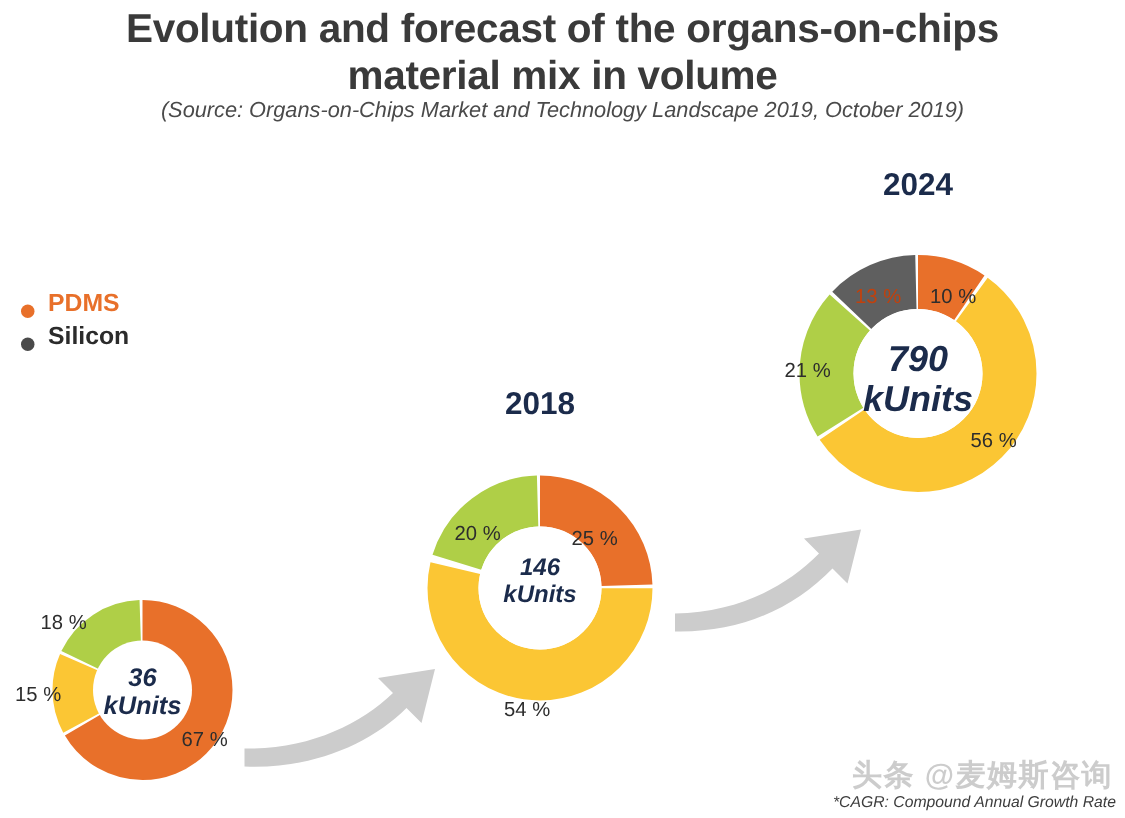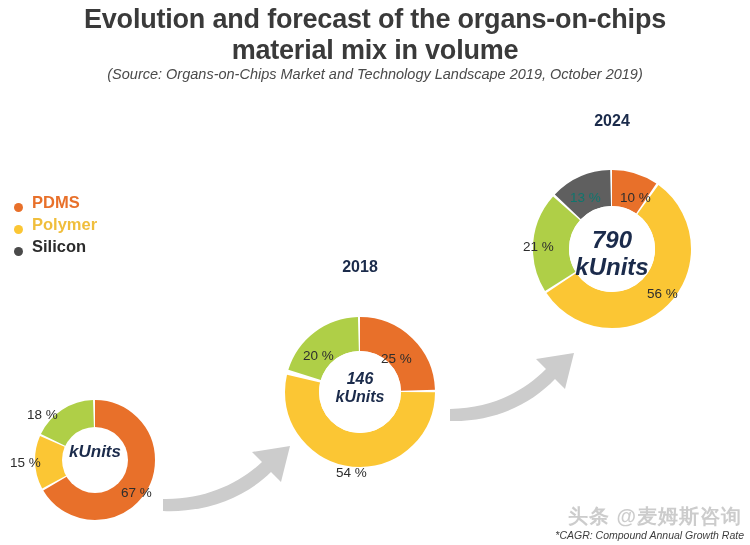--- a/index.html
+++ b/index.html
@@ -64,21 +64,21 @@
     font-weight: bold;
     white-space: nowrap;
   }
 
   
   .donut-group { position: absolute; }
   .donut-svg { display: block; overflow: visible; }
   .year-label {
     position: absolute;
     text-align: center;
-    font-size: 16px;
+    font-size: 21px;
     font-weight: bold;
     color: #1b2b4b;
     white-space: nowrap;
   }
   .center-text {
     position: absolute;
     text-align: center;
     color: #1b2b4b;
     font-weight: bold;
     font-style: italic;
@@ -89,21 +89,21 @@
   .center-value { display: block; }
   .center-unit { display: block; }
 
   .pct-label {
     position: absolute;
     font-size: 13.5px;
     color: #2d2d2d;
     white-space: nowrap;
     pointer-events: none;
   }
-  .pct-label.on-dark { color: #0f766e; }
+  .pct-label.on-dark { color: #c2410c; }
 
   
   #cagr-note {
     position: absolute;
     left: 467px;
     top: 396px;
     font-size: 13.5px;
     font-weight: bold;
     color: #1b2b4b;
     white-space: nowrap;
@@ -142,24 +142,20 @@
 
   <div id="title">Evolution and forecast of the organs-on-chips material mix in volume</div>
   <div id="subtitle">(Source: Organs-on-Chips Market and Technology Landscape 2019, October 2019)</div>
 
   <div id="legend">
     <div class="legend-row">
       <span class="legend-dot" style="background:#E8702A"></span>
       <span class="legend-label" style="color:#E8702A">PDMS</span>
     </div>
     <div class="legend-row">
-      <span class="legend-dot" style="background:#FBC634"></span>
-      <span class="legend-label" style="color:#F0BE3C">Polymer</span>
-    </div>
-    <div class="legend-row">
       <span class="legend-dot" style="background:#4A4A4A"></span>
       <span class="legend-label" style="color:#2b2b2b">Silicon</span>
     </div>
   </div>
 
   <svg style="position:absolute;left:0;top:0;width:750px;height:545px;pointer-events:none;">
     <path fill="#CCCCCC" d="M163 499 C 205 500, 240 483, 262 462 L 252 452 L 290 446 L 281 482 L 271 472 C 246 497, 206 513, 163 511 Z"></path>
     <path fill="#CCCCCC" d="M450 409 C 492 408, 523 392, 546 369 L 536 359 L 574 353 L 565 389 L 555 379 C 530 405, 494 422, 450 421 Z"></path>
   </svg>
 
@@ -171,20 +167,21 @@
 
         <circle cx="62" cy="62" r="46" stroke="#E8702A" stroke-dasharray="192.0 97.0" stroke-dashoffset="0" transform="rotate(-90 62 62)"></circle>
 
         <circle cx="62" cy="62" r="46" stroke="#FBC634" stroke-dasharray="41.7 247.3" stroke-dashoffset="-193.7" transform="rotate(-90 62 62)"></circle>
 
         <circle cx="62" cy="62" r="46" stroke="#AFCF47" stroke-dasharray="50.0 239.0" stroke-dashoffset="-237.0" transform="rotate(-90 62 62)"></circle>
       </g>
       <circle cx="62" cy="62" r="33" fill="#ffffff"></circle>
     </svg>
     <div class="center-text" style="left:0px; top:44px; width:124px; font-size:17px;">
+      <span class="center-value">36</span>
       <span class="center-unit">kUnits</span>
     </div>
     <div class="pct-label" style="left:88px; top:87px;">67 %</div>
     <div class="pct-label" style="left:-23px; top:57px;">15 %</div>
     <div class="pct-label" style="left:-6px; top:9px;">18 %</div>
   </div>
 
   <div class="donut-group" style="left:283px; top:315px;">
     <svg class="donut-svg" width="154" height="154" viewBox="0 0 154 154">
 

